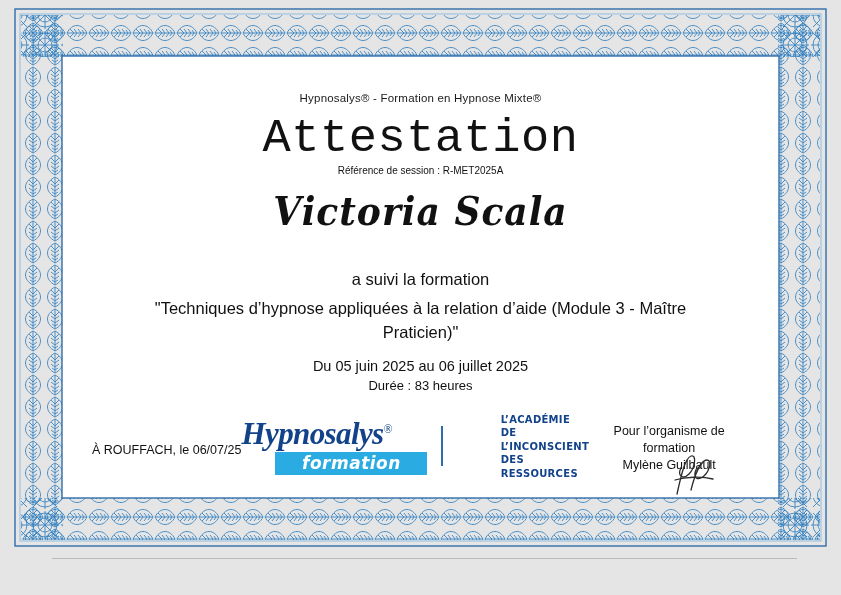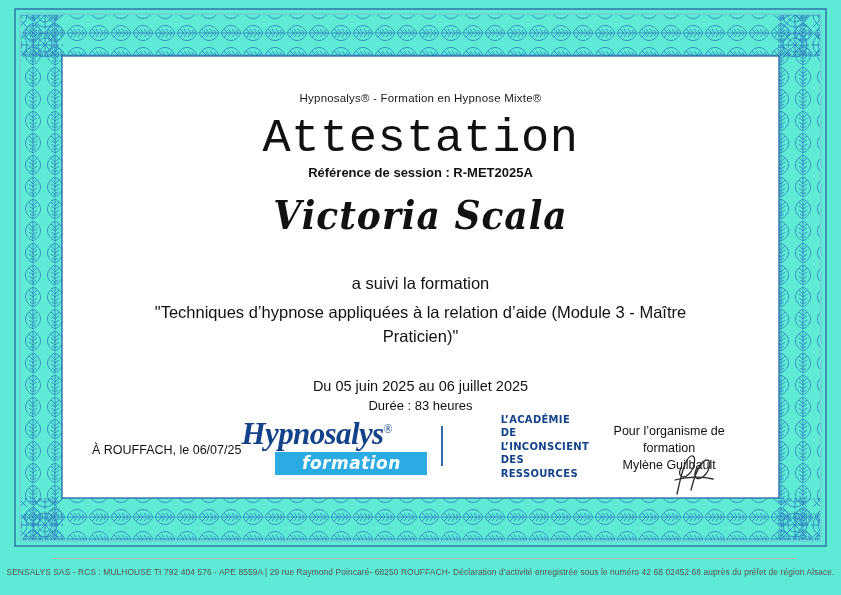--- a/index.html
+++ b/index.html
@@ -10,21 +10,21 @@
     width: 841px;
     height: 595px;
     background: #ffffff;
     font-family: "Liberation Sans", sans-serif;
     overflow: hidden;
   }
   .certificate {
     position: relative;
     width: 841px;
     height: 595px;
-    background: #5eead4;
+    background: #e5e5e5;
     box-sizing: border-box;
   }
   .border-svg {
     position: absolute;
     left: 0;
     top: 0;
     width: 841px;
     height: 560px;
     pointer-events: none;
   }
@@ -50,24 +50,23 @@
   .title {
     font-family: Liberation Mono, monospace;
     font-size: 47px;
     font-weight: 400;
     letter-spacing: 0.5px;
     margin-top: 10px;
     line-height: 1.05;
     color: #111;
   }
   .reference {
-    font-size: 13px;
+    font-size: 10px;
     margin-top: 2px;
     color: #111;
-    font-weight: bold;
   }
   .recipient {
     font-family: "DejaVu Serif", serif;
     font-style: italic;
     font-size: 36px;
     font-weight: 700;
     margin-top: 14px;
     letter-spacing: 1px;
     color: #111;
     transform: scaleY(1.08);
@@ -79,21 +78,21 @@
   }
   .course {
     font-size: 16.5px;
     margin-top: 8px;
     line-height: 1.42;
     padding: 0 30px;
     color: #111;
   }
   .dates {
     font-size: 14.5px;
-    margin-top: 30px;
+    margin-top: 14px;
     color: #111;
   }
   .duration {
     font-size: 13px;
     margin-top: 4px;
     color: #111;
   }
 
   
   .footer-row {
@@ -301,15 +300,14 @@
             <path d="M24,40 C28,24 34,10 40,10 C46,10 42,24 34,28 C28,31 26,24 30,18"></path>
             <path d="M8,30 C18,27 34,26 46,29"></path>
           </g>
         </svg>
       </div>
 
     </div>
   </div>
 
   <div class="legal-rule"></div>
-  <div class="legal">SENSALYS SAS - RCS : MULHOUSE TI 792 404 576 - APE 8559A | 29 rue Raymond Poincaré- 68250 ROUFFACH- Déclaration d’activité enregistrée sous le numéro 42 68 02452 68 auprès du préfet de région Alsace.</div>
 
 </div>
 
 </body></html>

